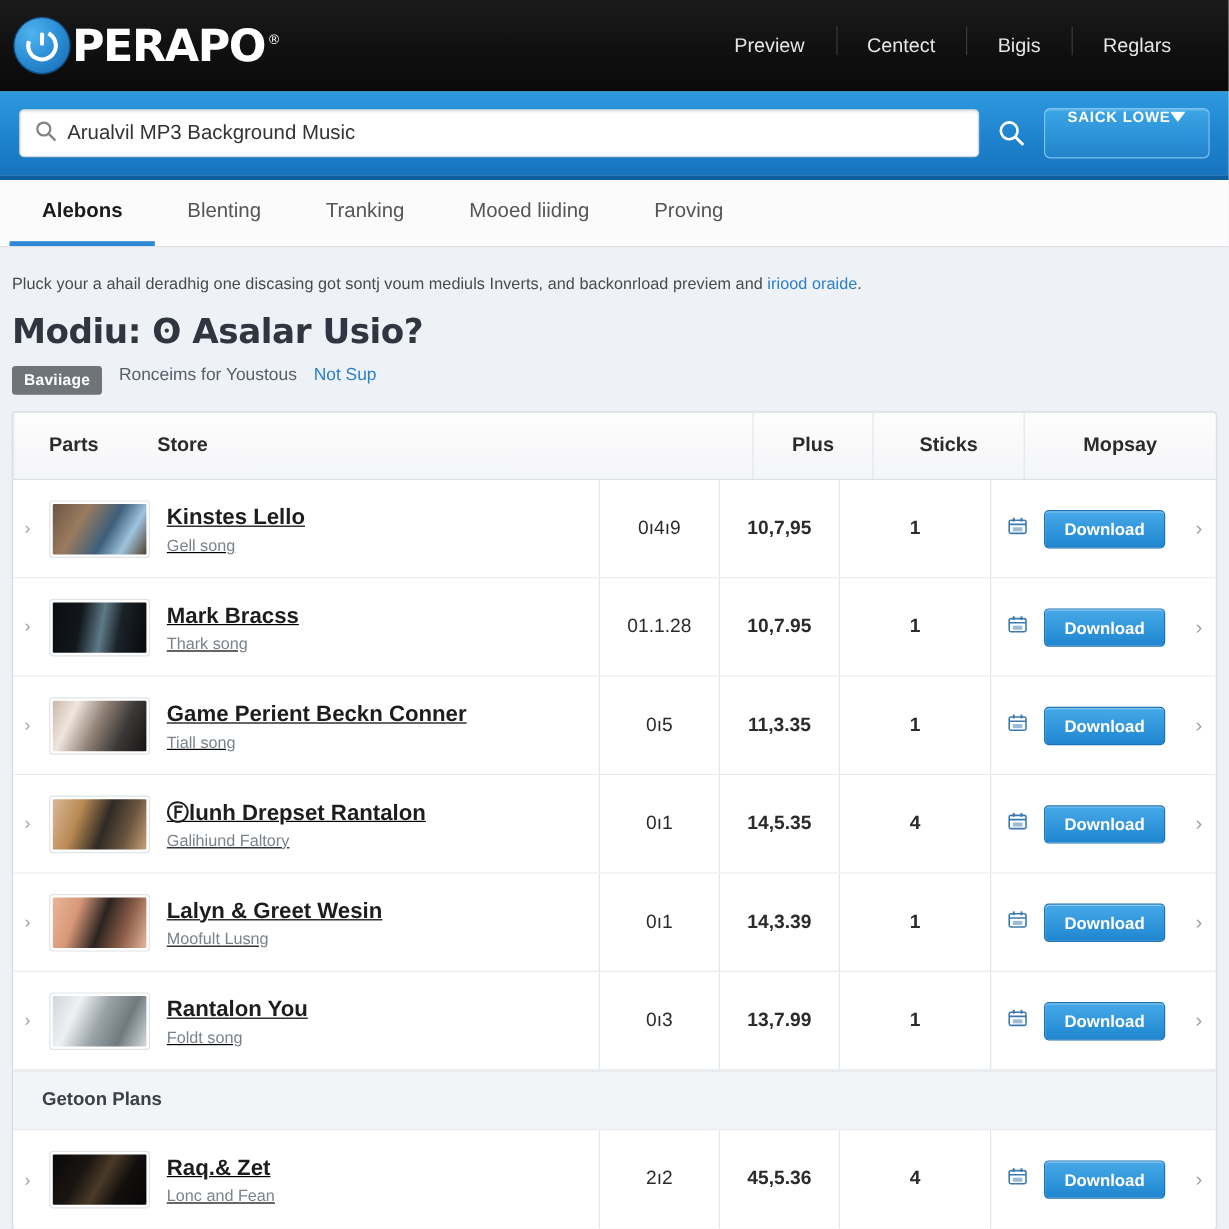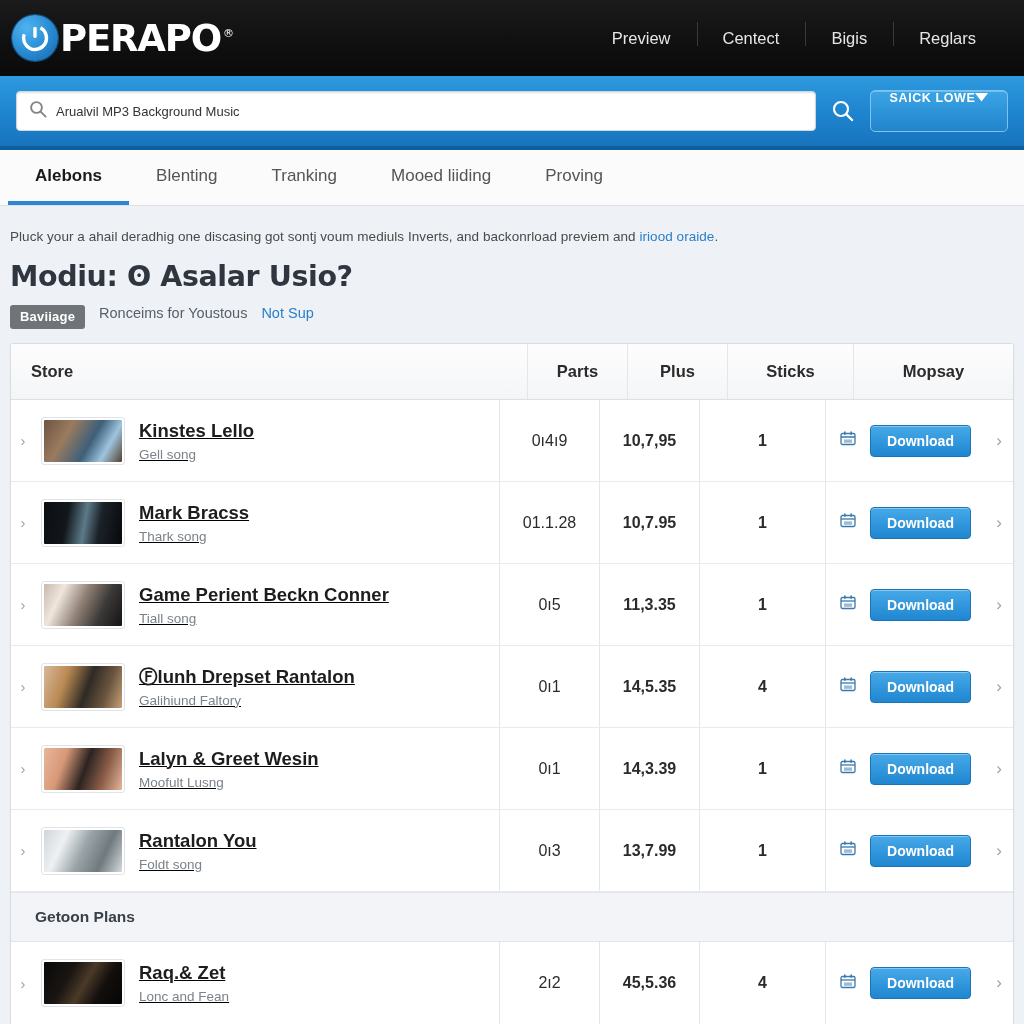--- a/index.html
+++ b/index.html
@@ -58,21 +58,21 @@
   }
   .searchbox {
     flex: 1; height: 40px; background: #fff;
     border-radius: 4px; border: 1px solid #cfd6dd;
     display: flex; align-items: center; padding: 0 12px;
     box-shadow: inset 0 1px 2px rgba(0,0,0,.12);
     max-width: 800px;
   }
   .searchbox .mag { flex: none; margin-right: 9px; opacity: .72; }
   .searchbox input {
-    border: 0; outline: 0; flex: 1; font-size: 13px;
+    border: 0; outline: 0; flex: 1; font-size: 17px;
     color: #333; font-family: "Liberation Sans", sans-serif;
     background: transparent;
   }
   .search-go {
     width: 54px; display: flex; align-items: center; justify-content: center;
     cursor: pointer;
   }
   .acct-btn {
     height: 42px; min-width: 138px;
     background: linear-gradient(#3aa5e6 0%, #2384cc 100%);
@@ -270,22 +270,22 @@
 
   <div class="subrow">
     <span class="badge">Baviiage</span>
     <span class="muted">Ronceims for Youstous</span>
     <a href="#" class="lnk">Not Sup</a>
   </div>
 
   <div class="panel">
 
     <div class="thead">
+      <div class="cell c-parts">Parts</div>
       <div class="cell c-store">Store</div>
-      <div class="cell c-parts">Parts</div>
       <div class="cell c-plus">Plus</div>
       <div class="cell c-sticks">Sticks</div>
       <div class="cell c-mops">Mopsay</div>
     </div>
 
     <div id="rows-host">
   <div class="trow">
     <div class="row-caret">›</div>
     <div class="cell c-store" style="padding-left:6px;">
       <div class="store-inner">

